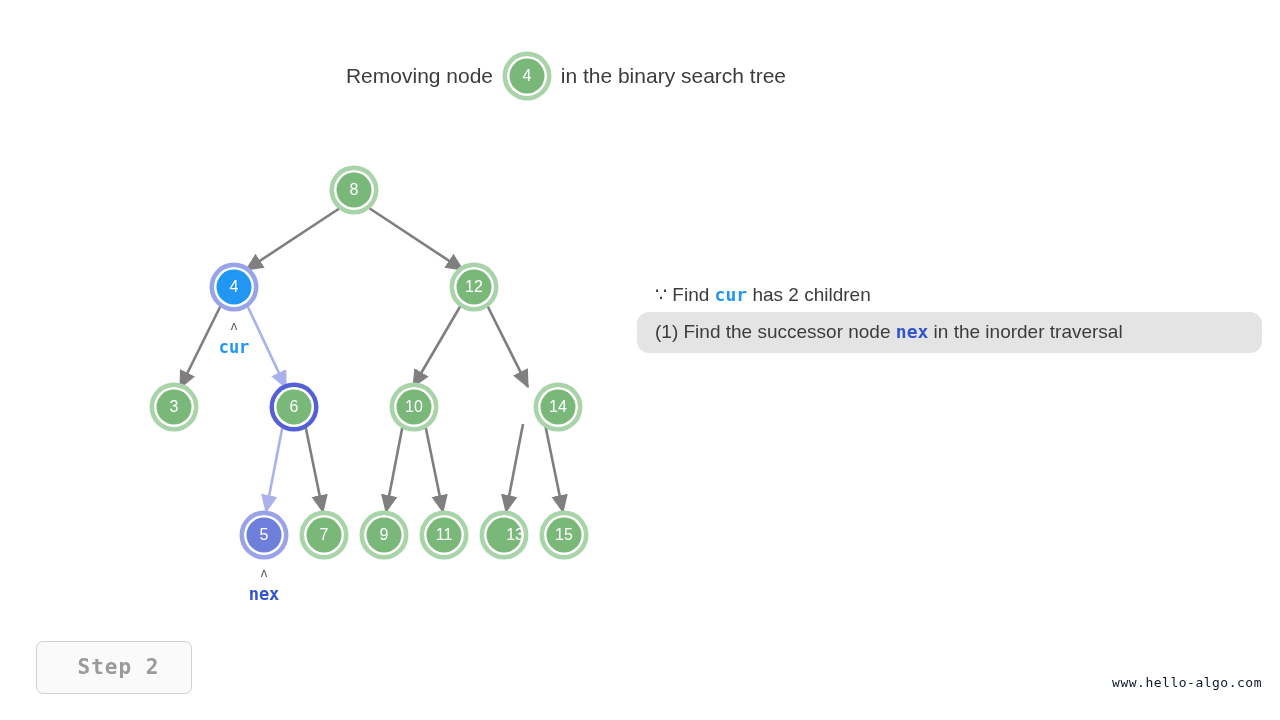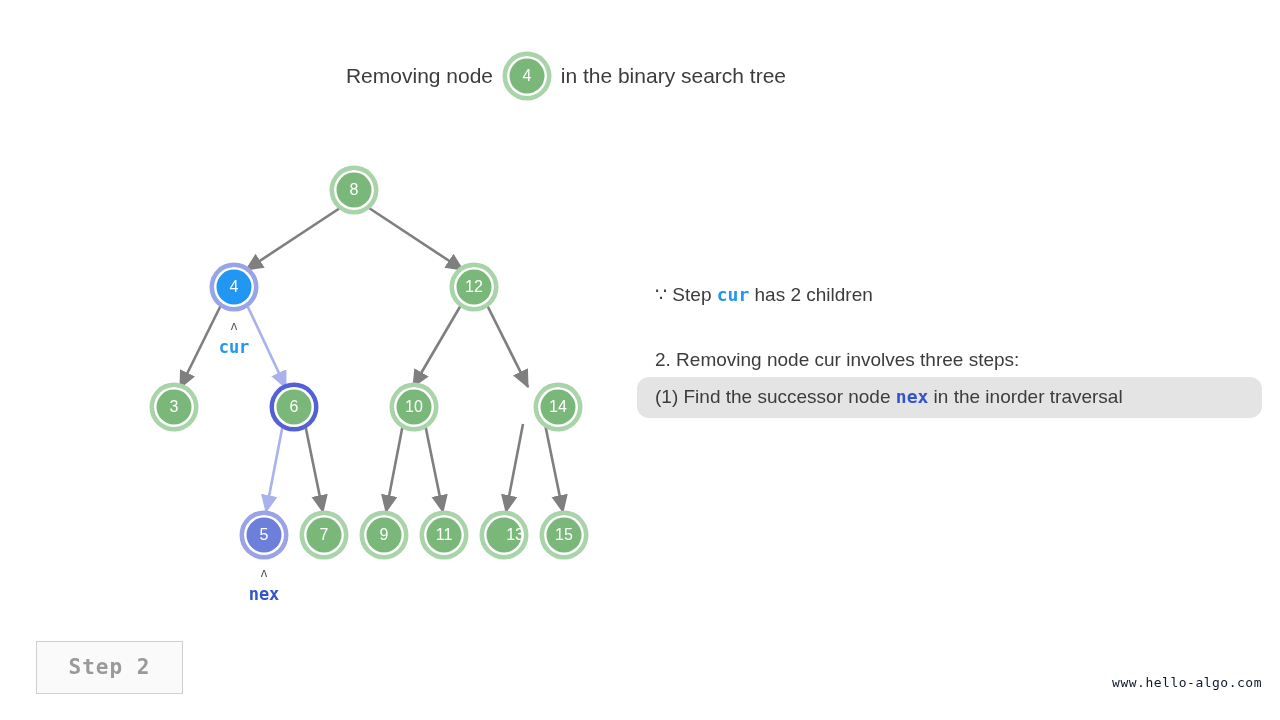--- a/index.html
+++ b/index.html
@@ -130,29 +130,30 @@
   }
 
   
   #step-badge {
     position: absolute;
     left: 36px;
     top: 641px;
     width: 145px;
     height: 51px;
     border: 1px solid #d0d0d0;
-    border-radius: 0;
+    border-radius: 7px;
     background: #fafafa;
     text-align: center;
     line-height: 51px;
     font-family: "DejaVu Sans Mono", "Liberation Mono", monospace;
     font-size: 21px;
     font-weight: bold;
     color: #9a9a9a;
     letter-spacing: 1px;
+    padding-left: 9px;
   }
 
   
   #watermark {
     position: absolute;
     right: 18px;
     top: 675px;
     font-family: "DejaVu Sans Mono", "Liberation Mono", monospace;
     font-size: 13px;
     color: #0f172a;
@@ -225,24 +226,23 @@
       <div class="ptr-label ptr-cur" style="left: 194px; top: 337px; width: 80px;">cur</div>
       <div class="ptr-caret" style="left: 224px; top: 565px; width: 80px;">ʌ</div>
       <div class="ptr-label ptr-nex" style="left: 224px; top: 584px; width: 80px;">nex</div>
     </div>
 </div>
 
 <div id="text-panel">
 
 
   <div class="tp-line gap2">
-    <span>∵ Step </span><span class="kw-cur">cur</span><span> has 2 children</span>
+    <span>∵ Find </span><span class="kw-cur">cur</span><span> has 2 children</span>
   </div>
 
-  <div class="tp-line gap3">2. Removing node cur involves three steps:</div>
 
   <div class="tp-highlight">
     <span>(1) Find the successor node </span><span class="kw-nex">nex</span><span> in the inorder traversal</span>
   </div>
 
 </div>
 
 <div id="step-badge">Step 2</div>
 
 <div id="watermark">www.hello-algo.com</div>

